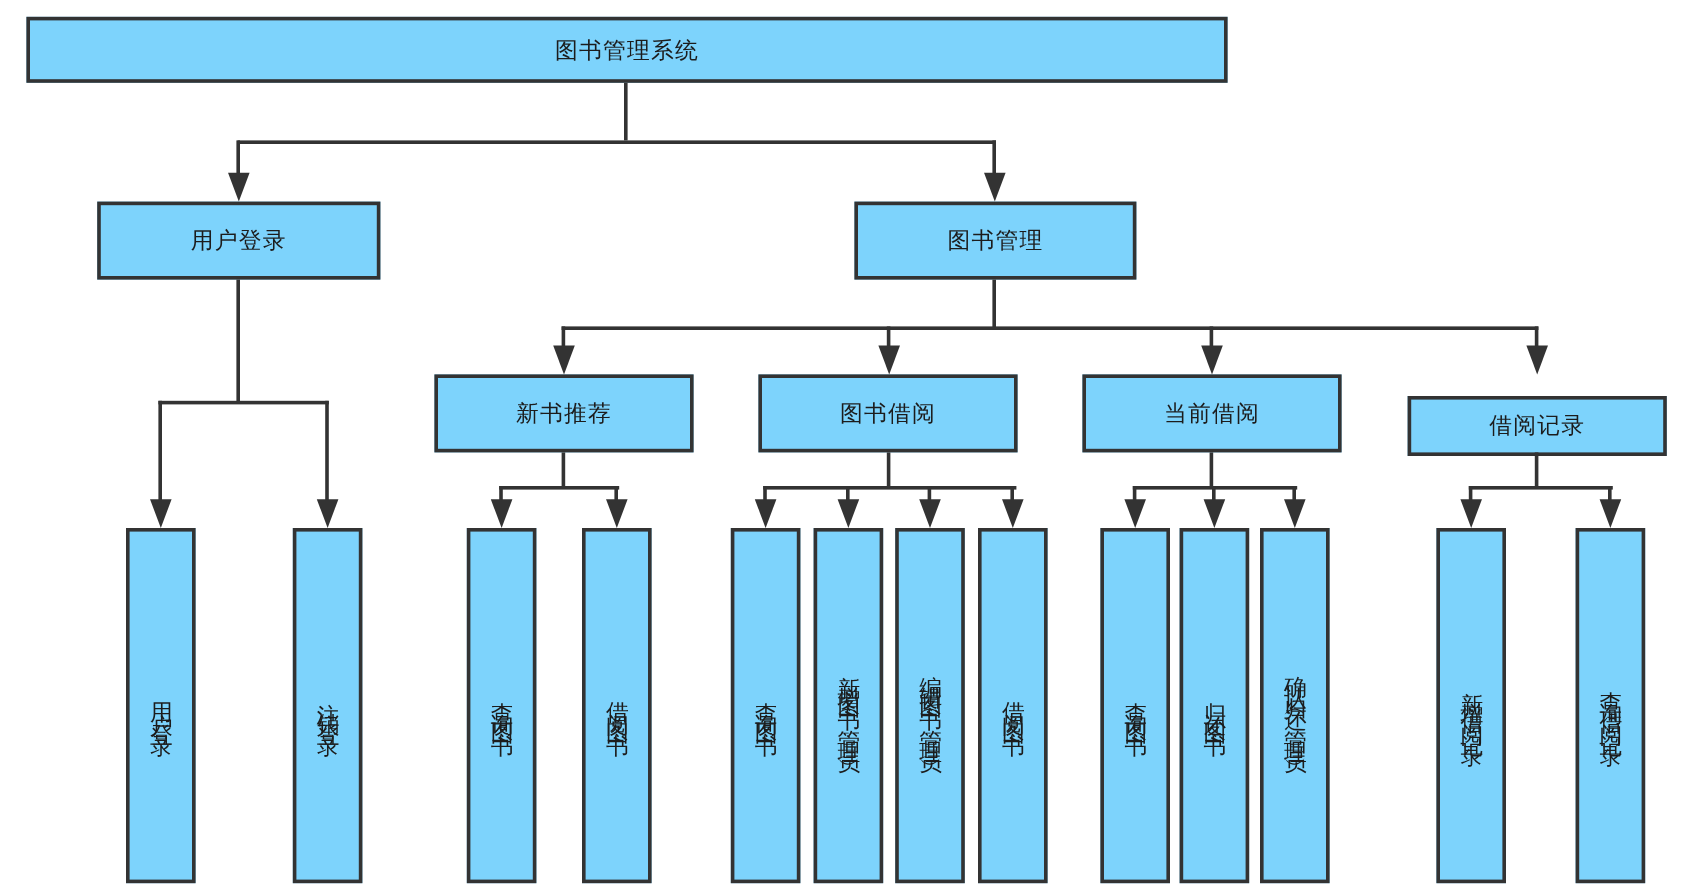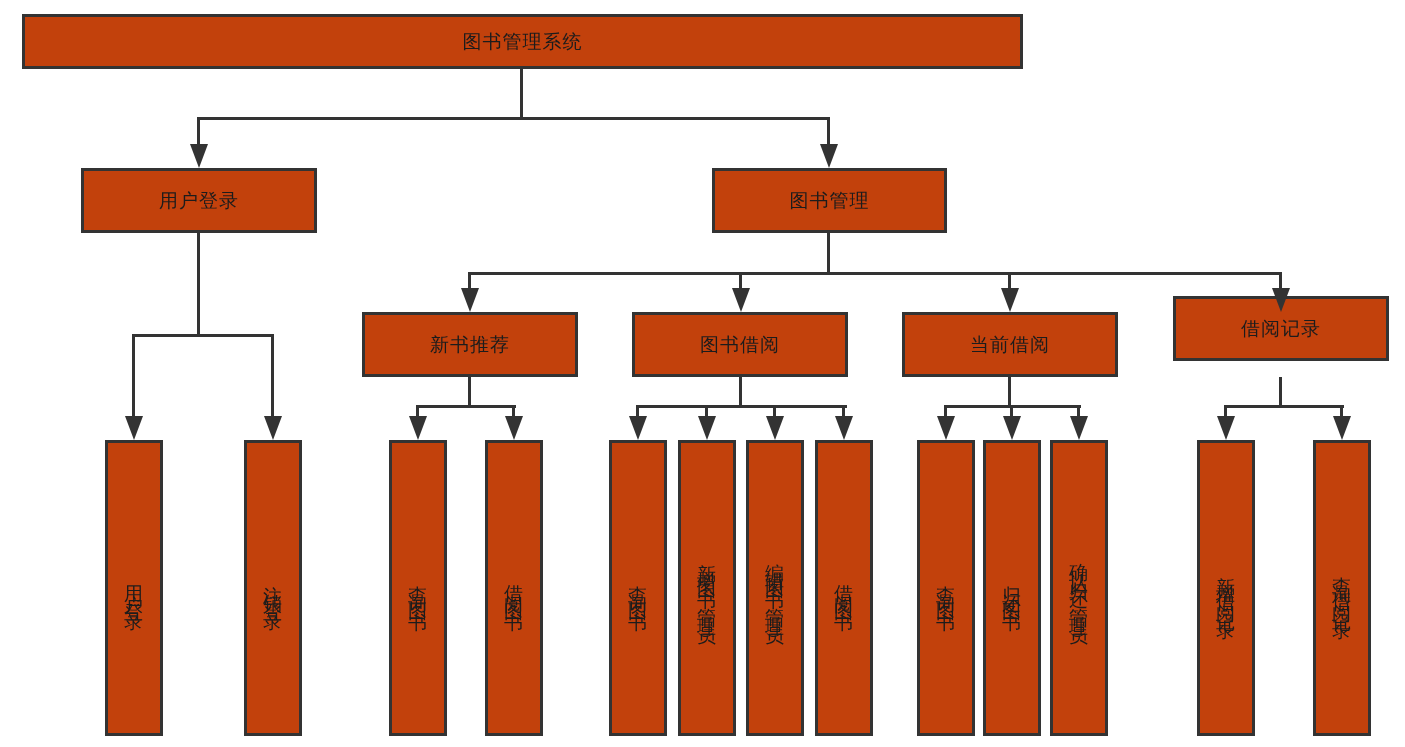--- a/index.html
+++ b/index.html
@@ -7,21 +7,21 @@
     position:relative;
     width:1405px;height:747px;
     background:#ffffff;
     font-family:"Liberation Sans", sans-serif;
     overflow:hidden;
   }
   .box{
     position:absolute;
     box-sizing:border-box;
     border:3px solid #333333;
-    background:#c2410c;
+    background:#7dd3fc;
     display:flex;align-items:center;justify-content:center;
     color:#1c1c1c;
   }
   .hbox{font-size:19px;letter-spacing:1px;}
   .leaf span{
     writing-mode:vertical-rl;
     text-orientation:mixed;
     font-size:19px;
     letter-spacing:9px;
     line-height:1;
@@ -63,21 +63,21 @@
 
   <div class="box hbox" style="left:712px;top:168px;width:235px;height:65px;">
     <span>图书管理</span>
   </div>
   <div class="box hbox" style="left:902px;top:312px;width:216px;height:65px;">
     <span>当前借阅</span>
   </div>
   <div class="box hbox" style="left:632px;top:312px;width:216px;height:65px;">
     <span>图书借阅</span>
   </div>
-  <div class="box hbox" style="left:1173px;top:296px;width:216px;height:65px;font-family:Liberation Mono, monospace;">
+  <div class="box hbox" style="left:1173px;top:330px;width:216px;height:50px;font-family:Liberation Mono, monospace;">
     <span>借阅记录</span>
   </div>
 
   <div class="box leaf" style="left:105px;top:440px;width:58px;height:296px;">
     <span>用户登录</span>
   </div>
   <div class="box leaf" style="left:244px;top:440px;width:58px;height:296px;">
     <span>注销登录</span>
   </div>
 

